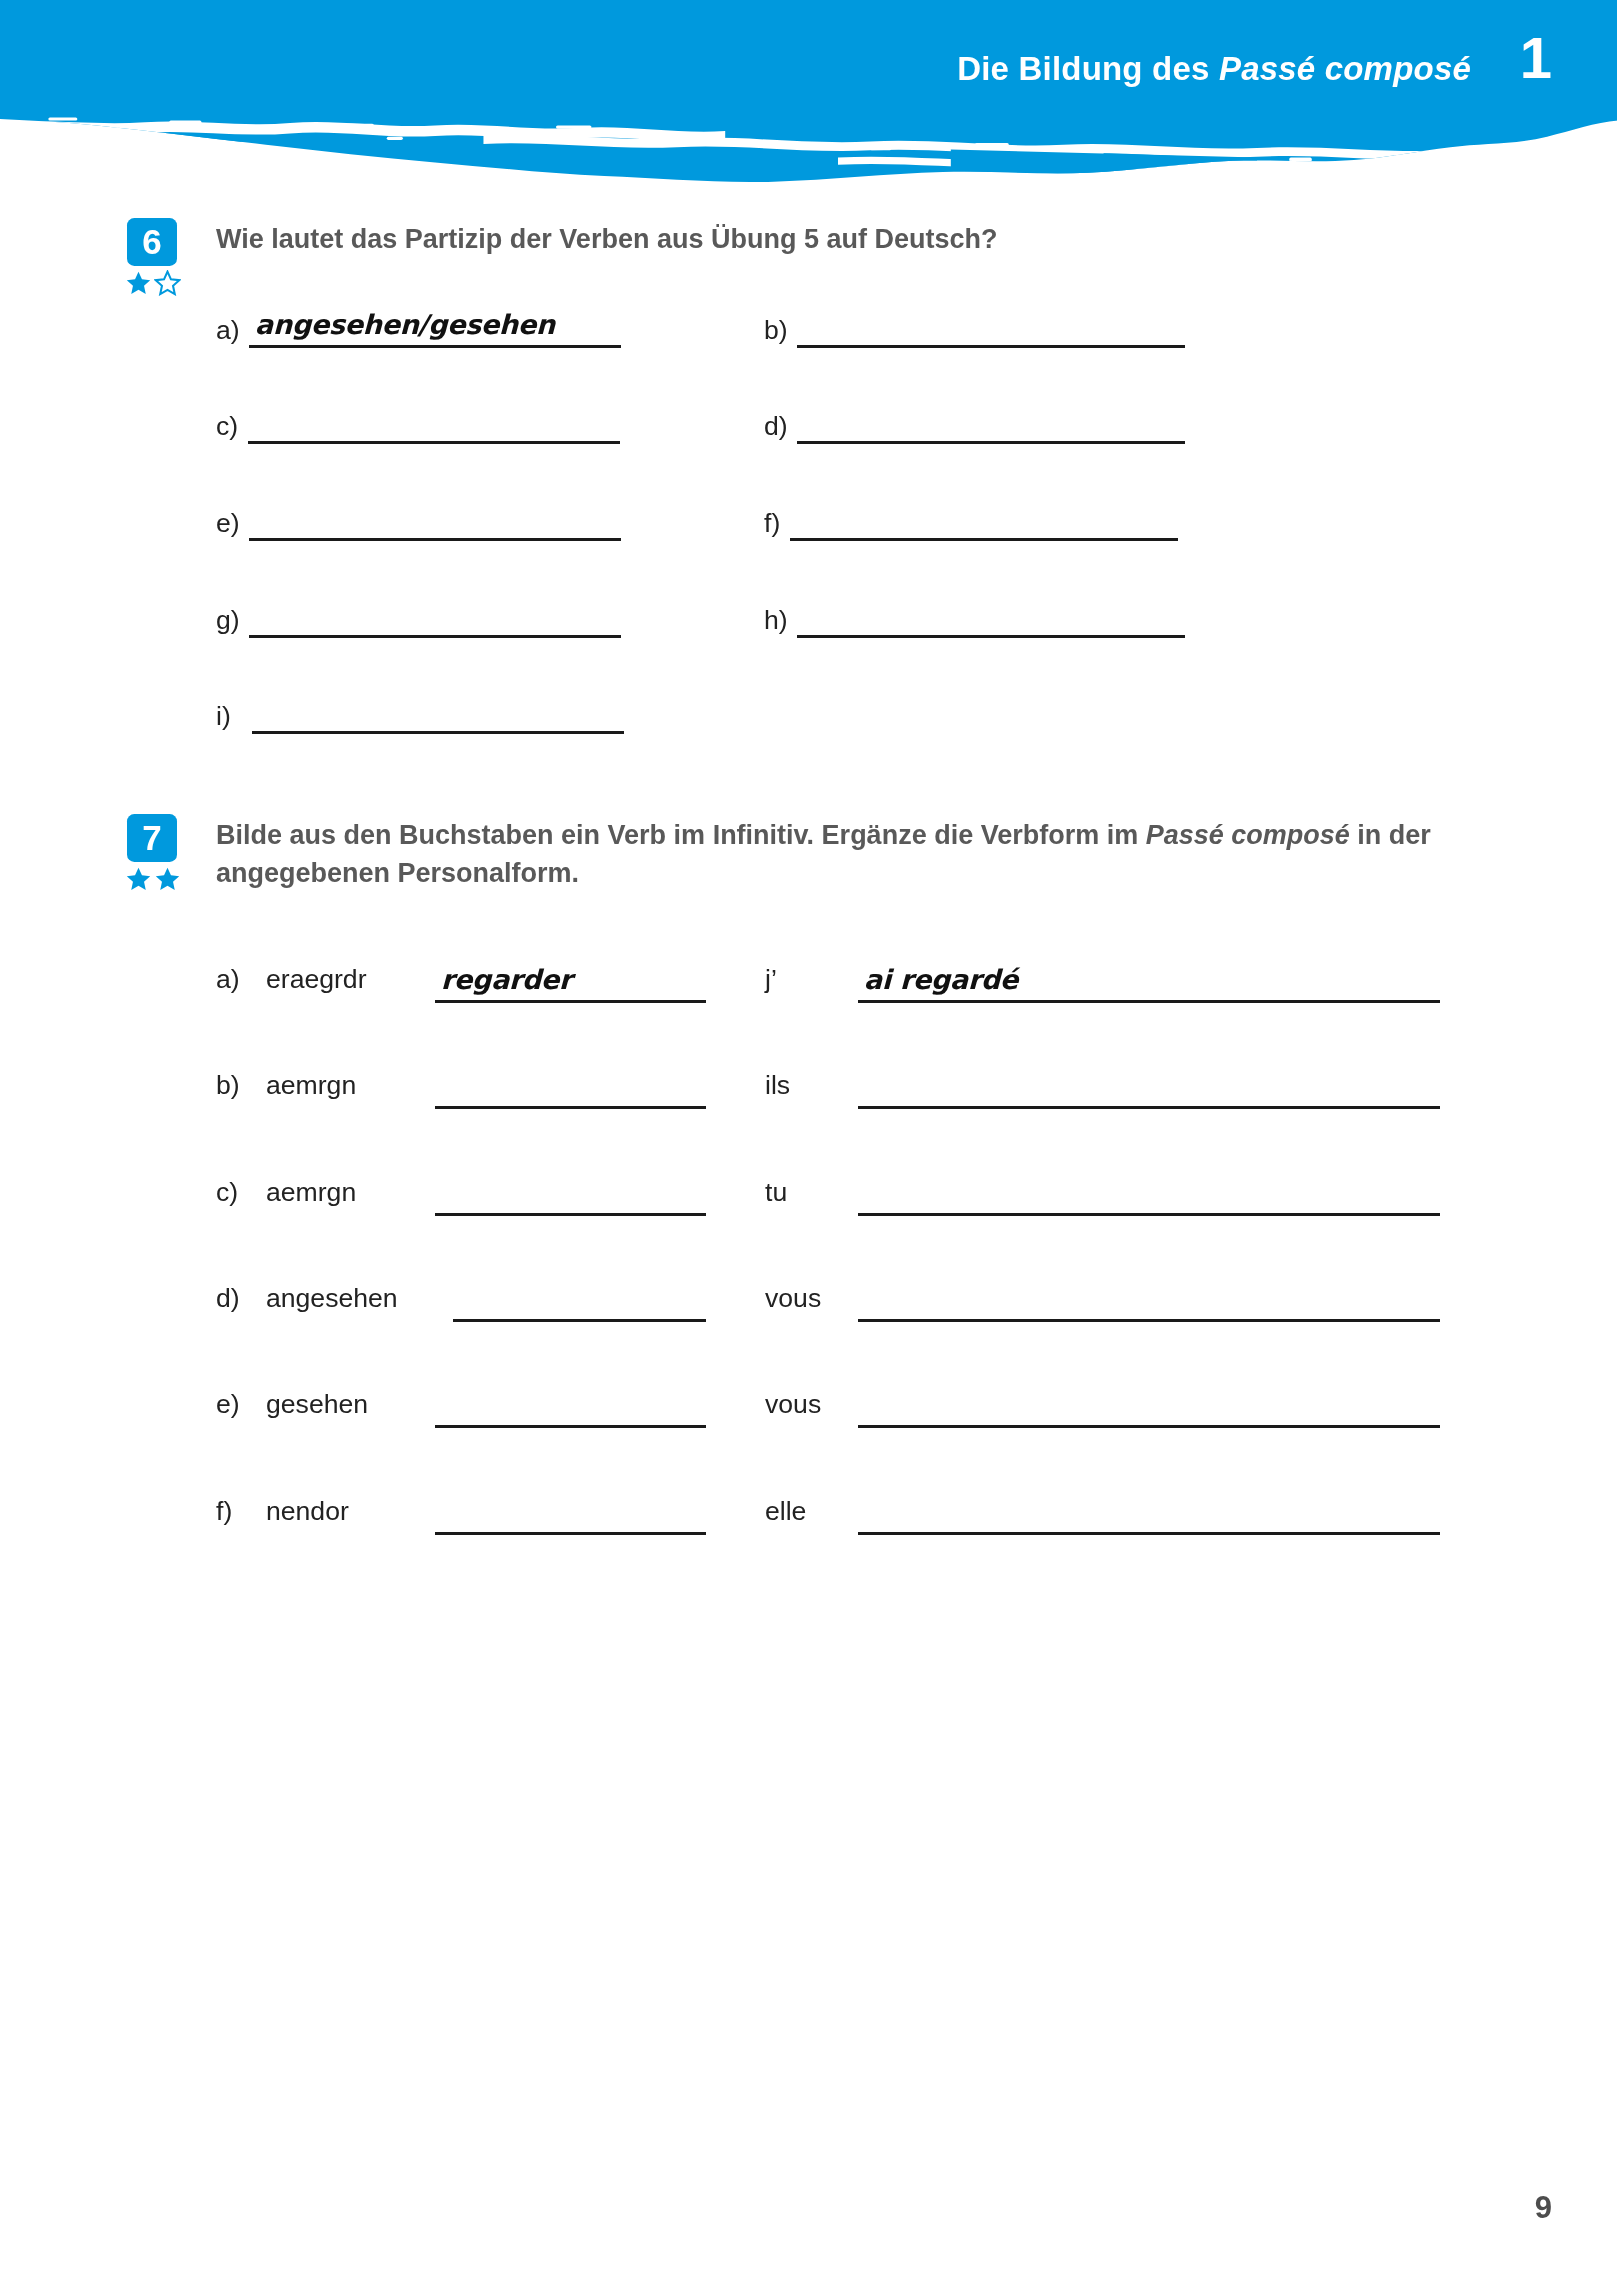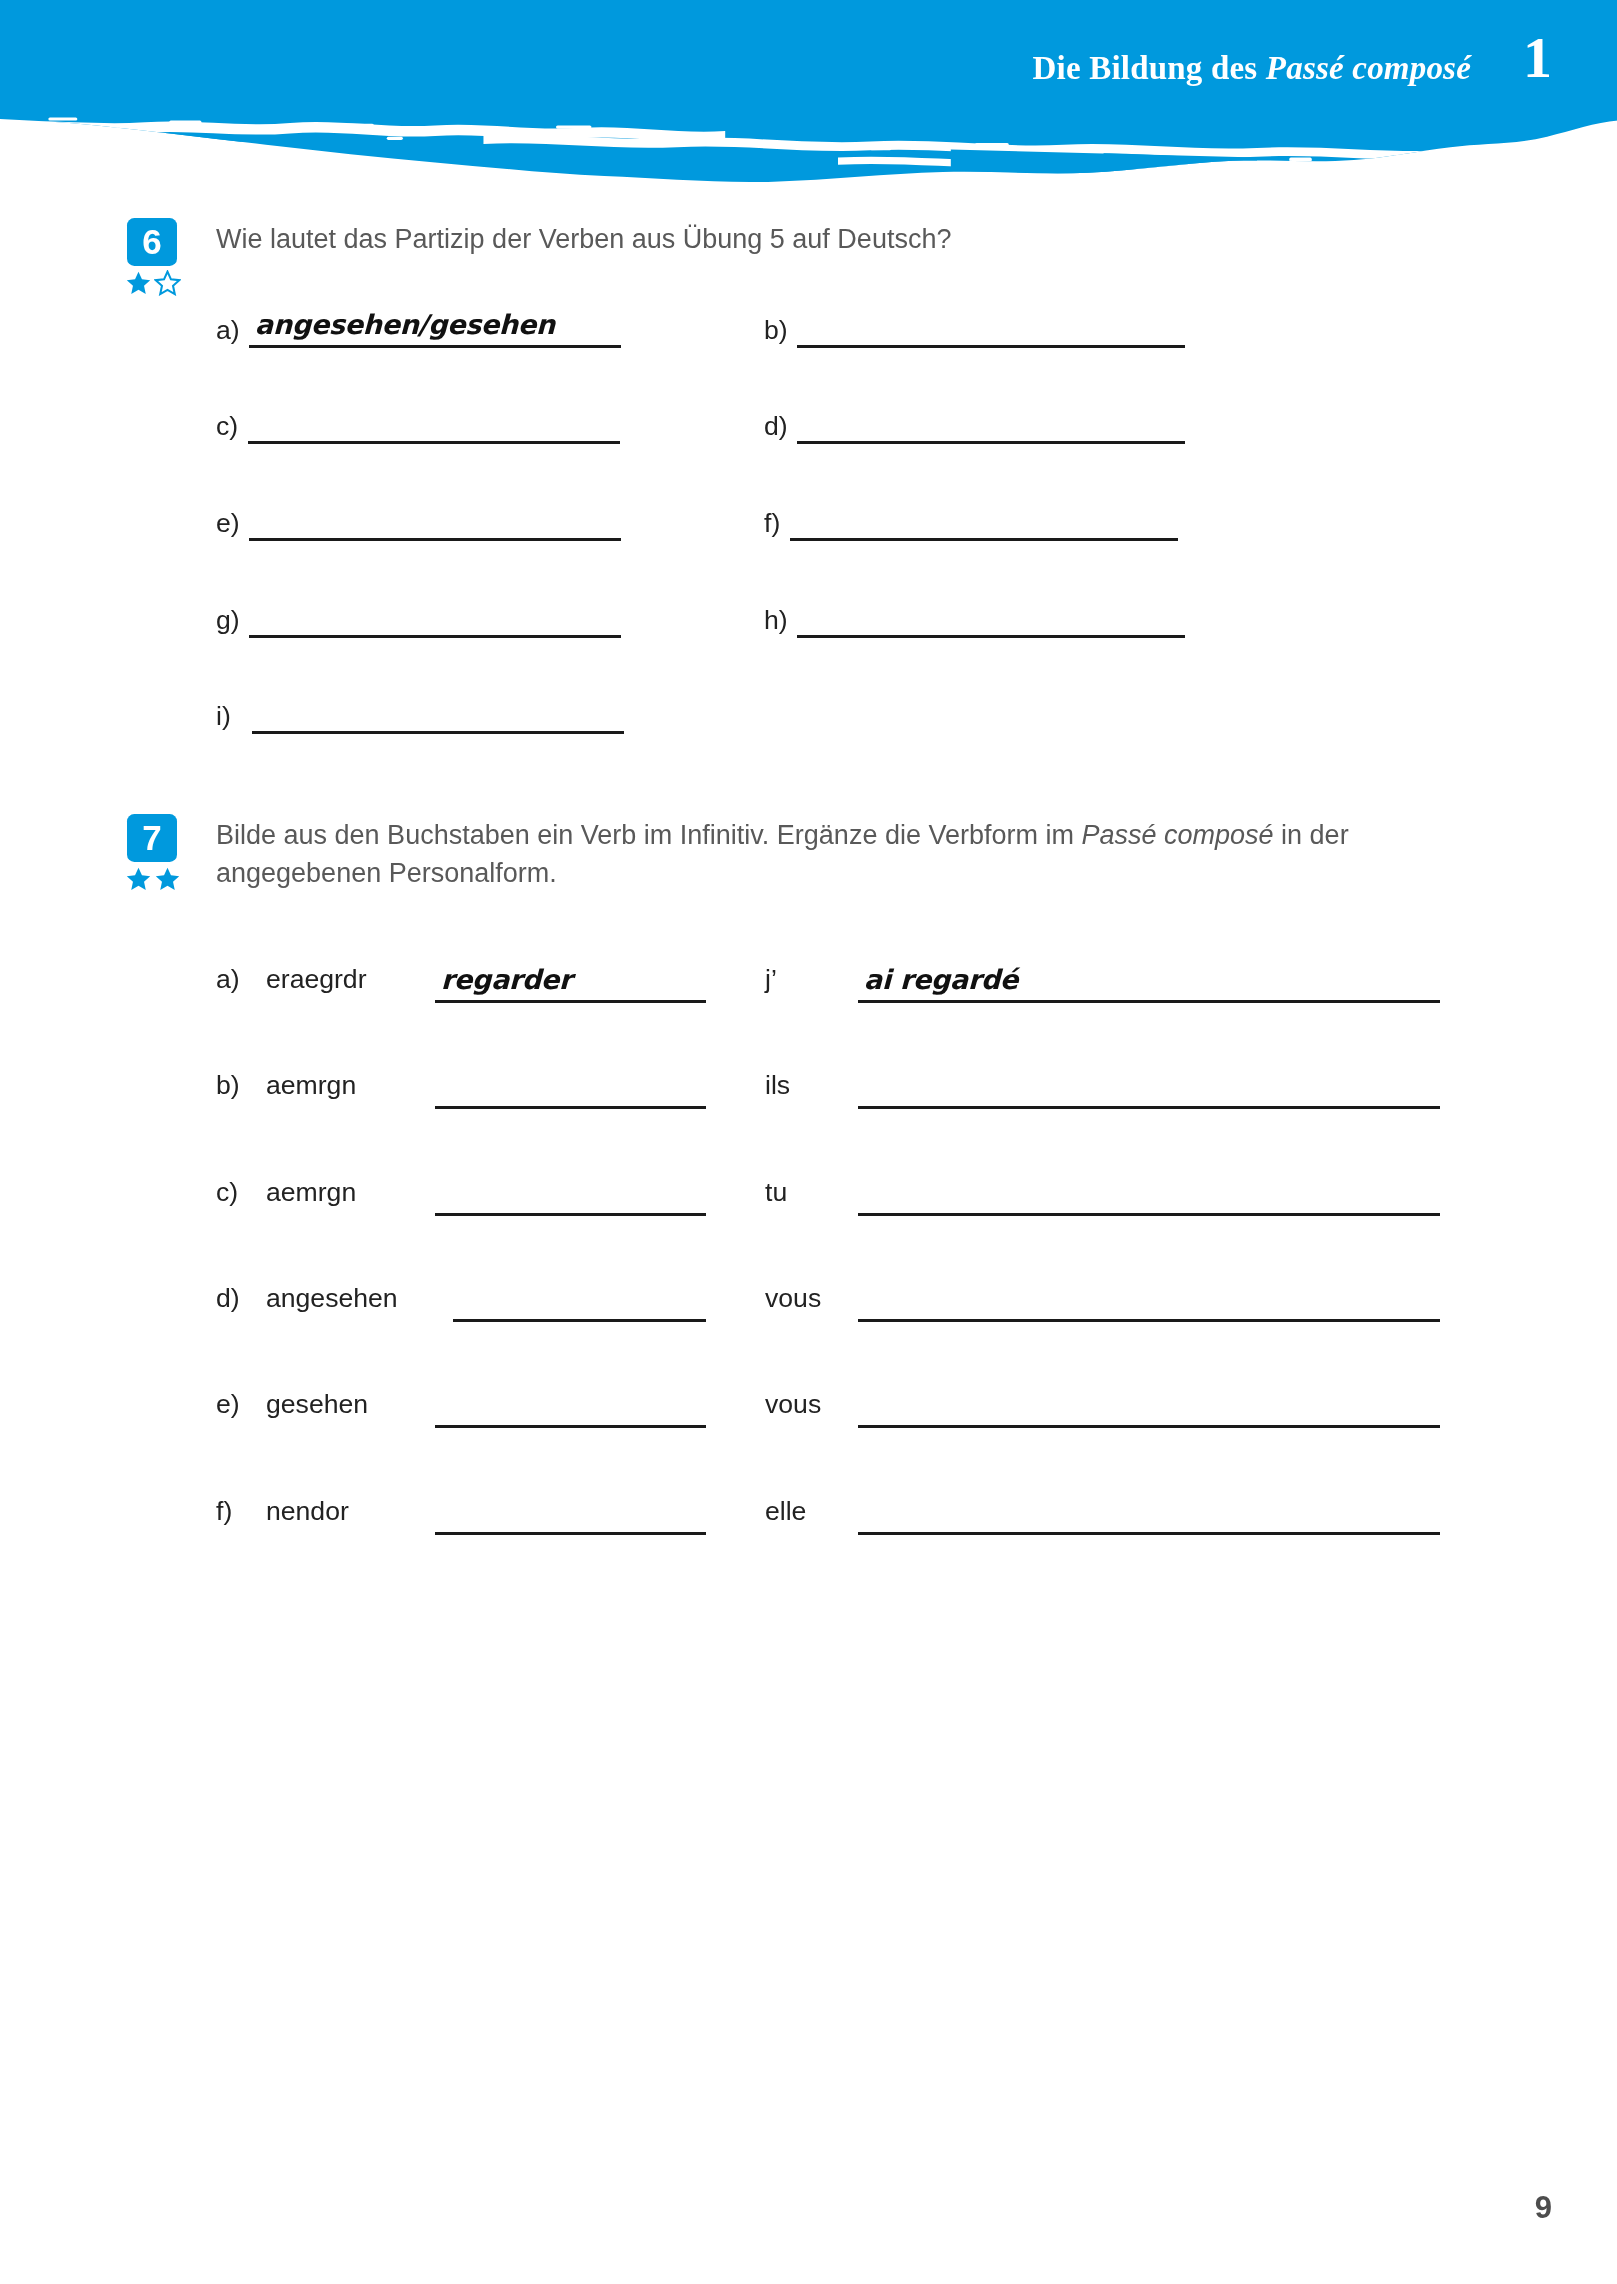--- a/index.html
+++ b/index.html
@@ -15,21 +15,20 @@
     overflow: hidden;
   }
 
   
   #header-band {
     position: absolute;
     left: 0;
     top: 0;
     width: 1618px;
     height: 201px;
-    font-family: Liberation Serif, serif;
   }
   #header-band svg {
     display: block;
     width: 1618px;
     height: 201px;
   }
   #header-title {
     position: absolute;
     right: 147px;
     top: 50px;
@@ -82,21 +81,21 @@
     display: flex;
     gap: 2.4px;
   }
   .ex-stars svg { display: block; }
   .ex-title {
     position: absolute;
     left: 216px;
     top: 1.6px;
     width: 1225px;
     font-size: 27px;
-    font-weight: normal;
+    font-weight: bold;
     color: #595959;
     line-height: 1.42;
   }
   .ex-title .ital { font-style: italic; }
 
   
   .ex6-row {
     position: absolute;
     height: 56px;
   }

